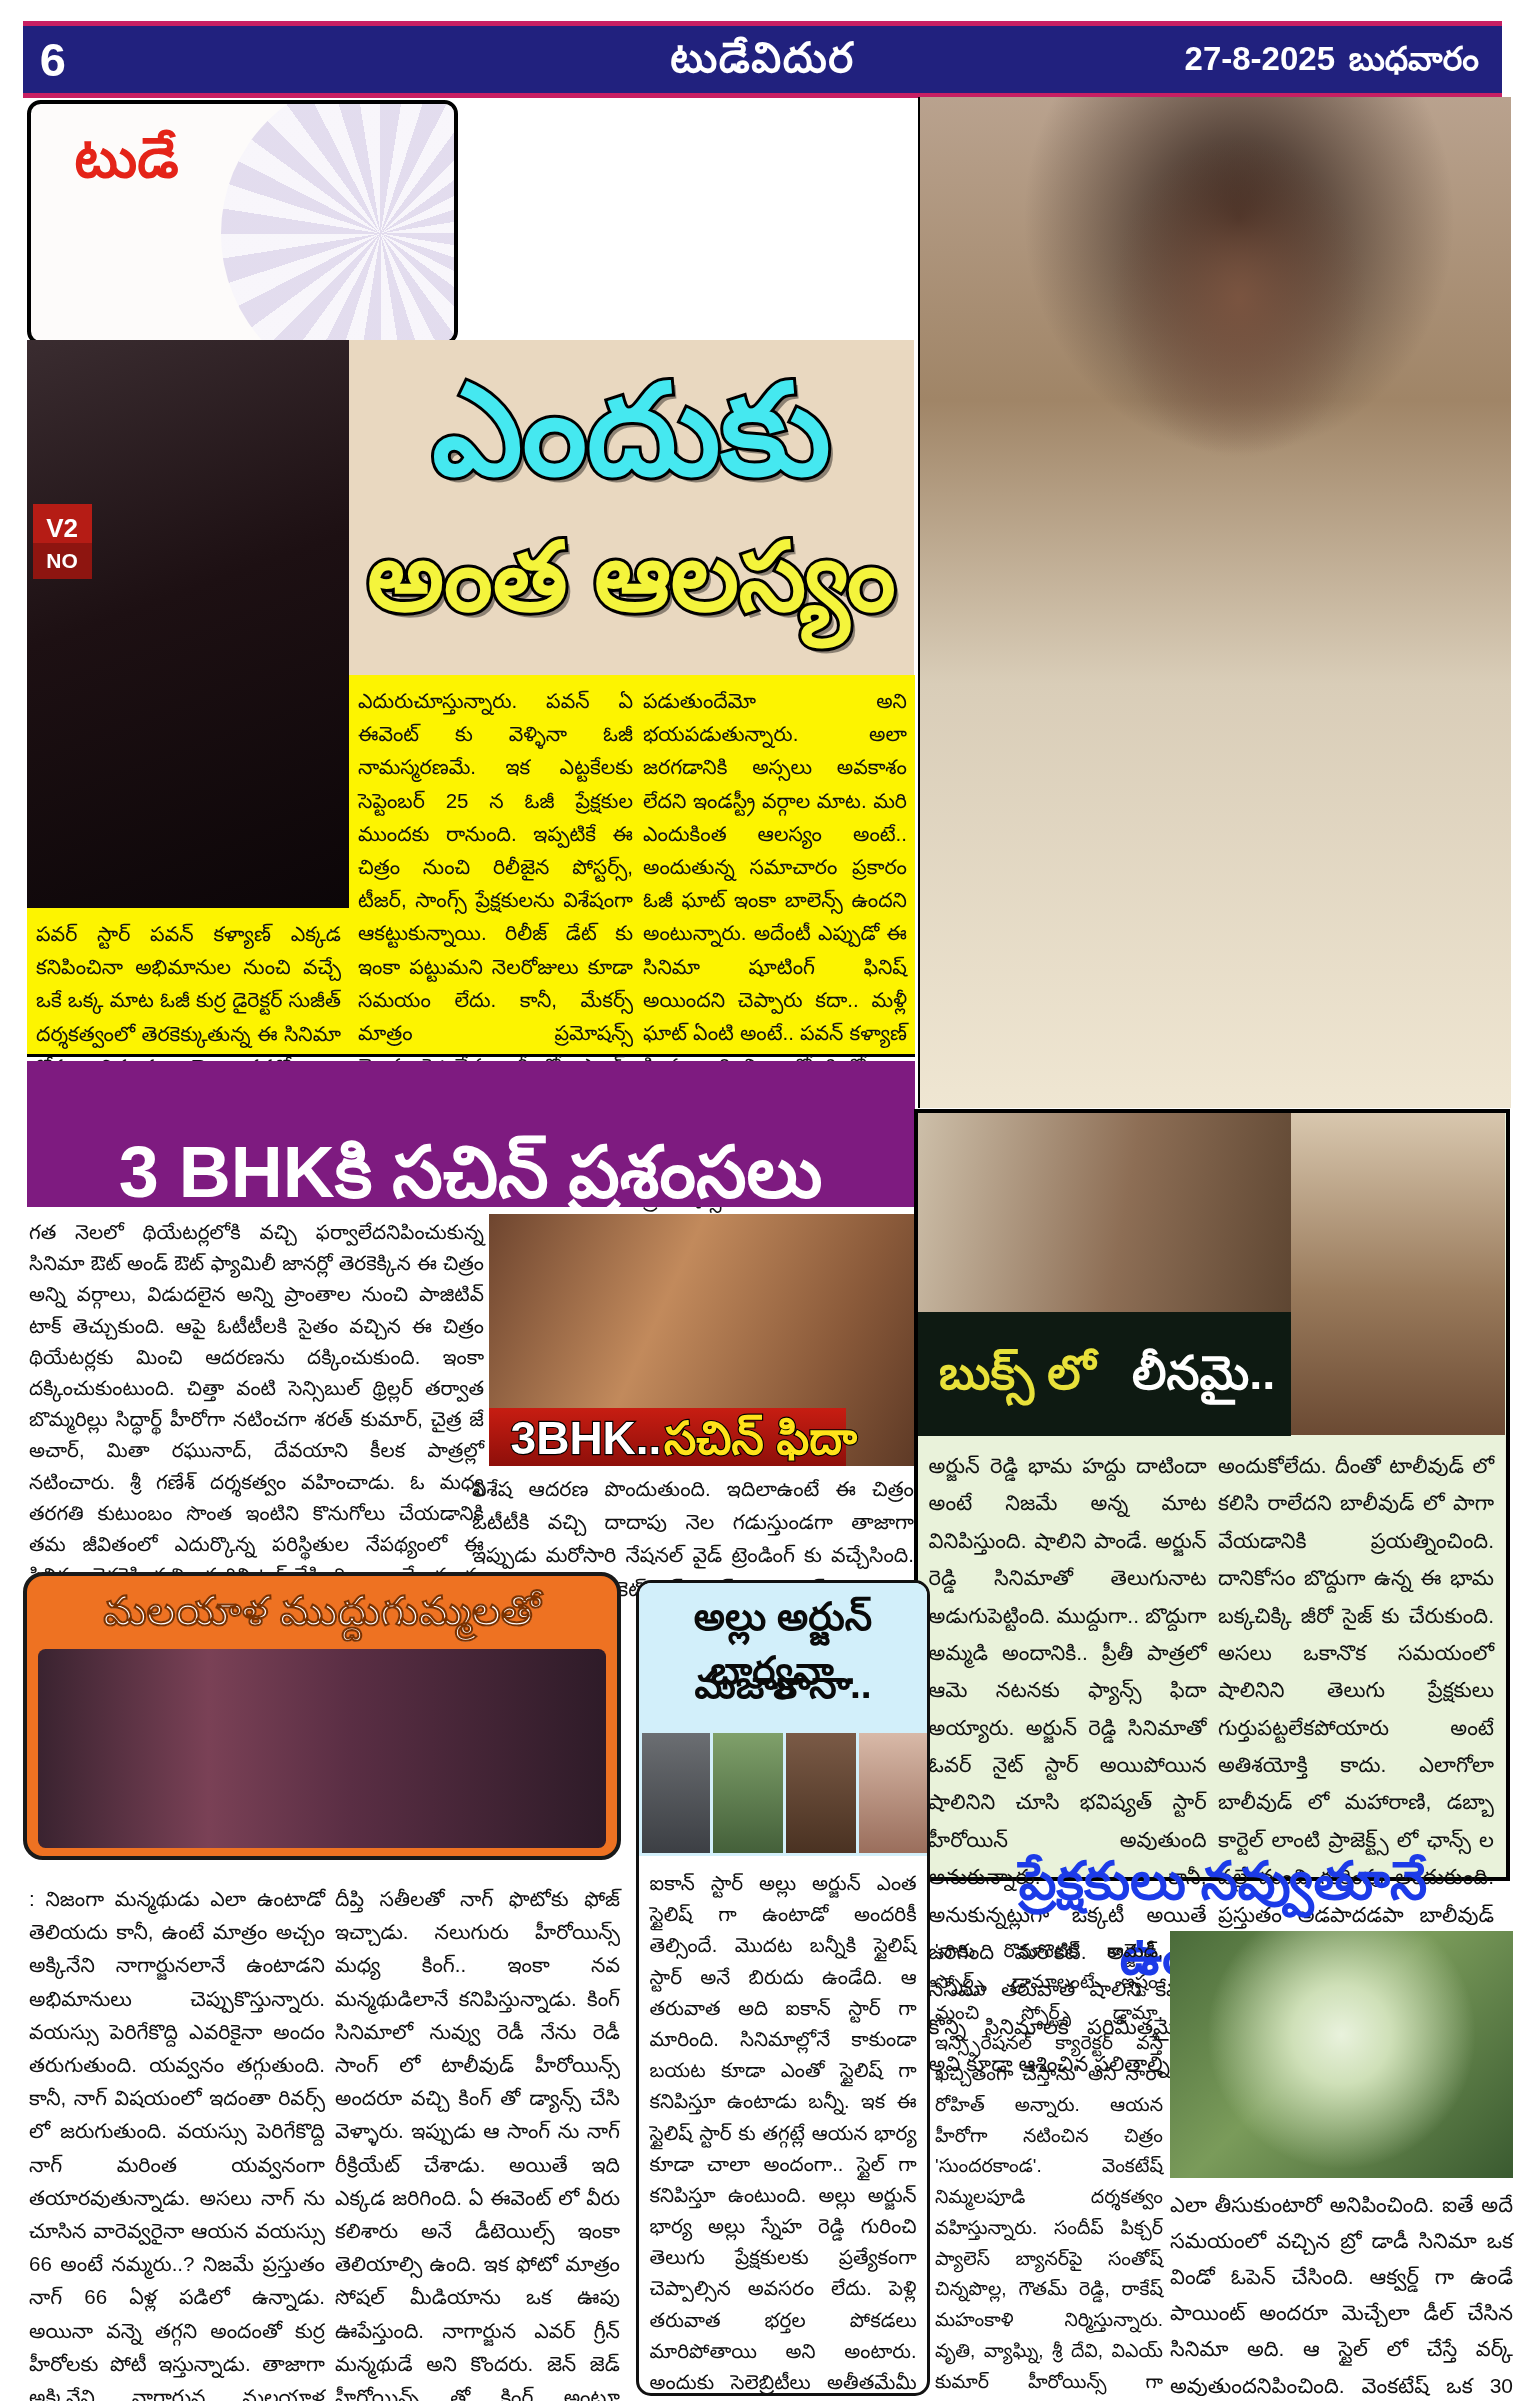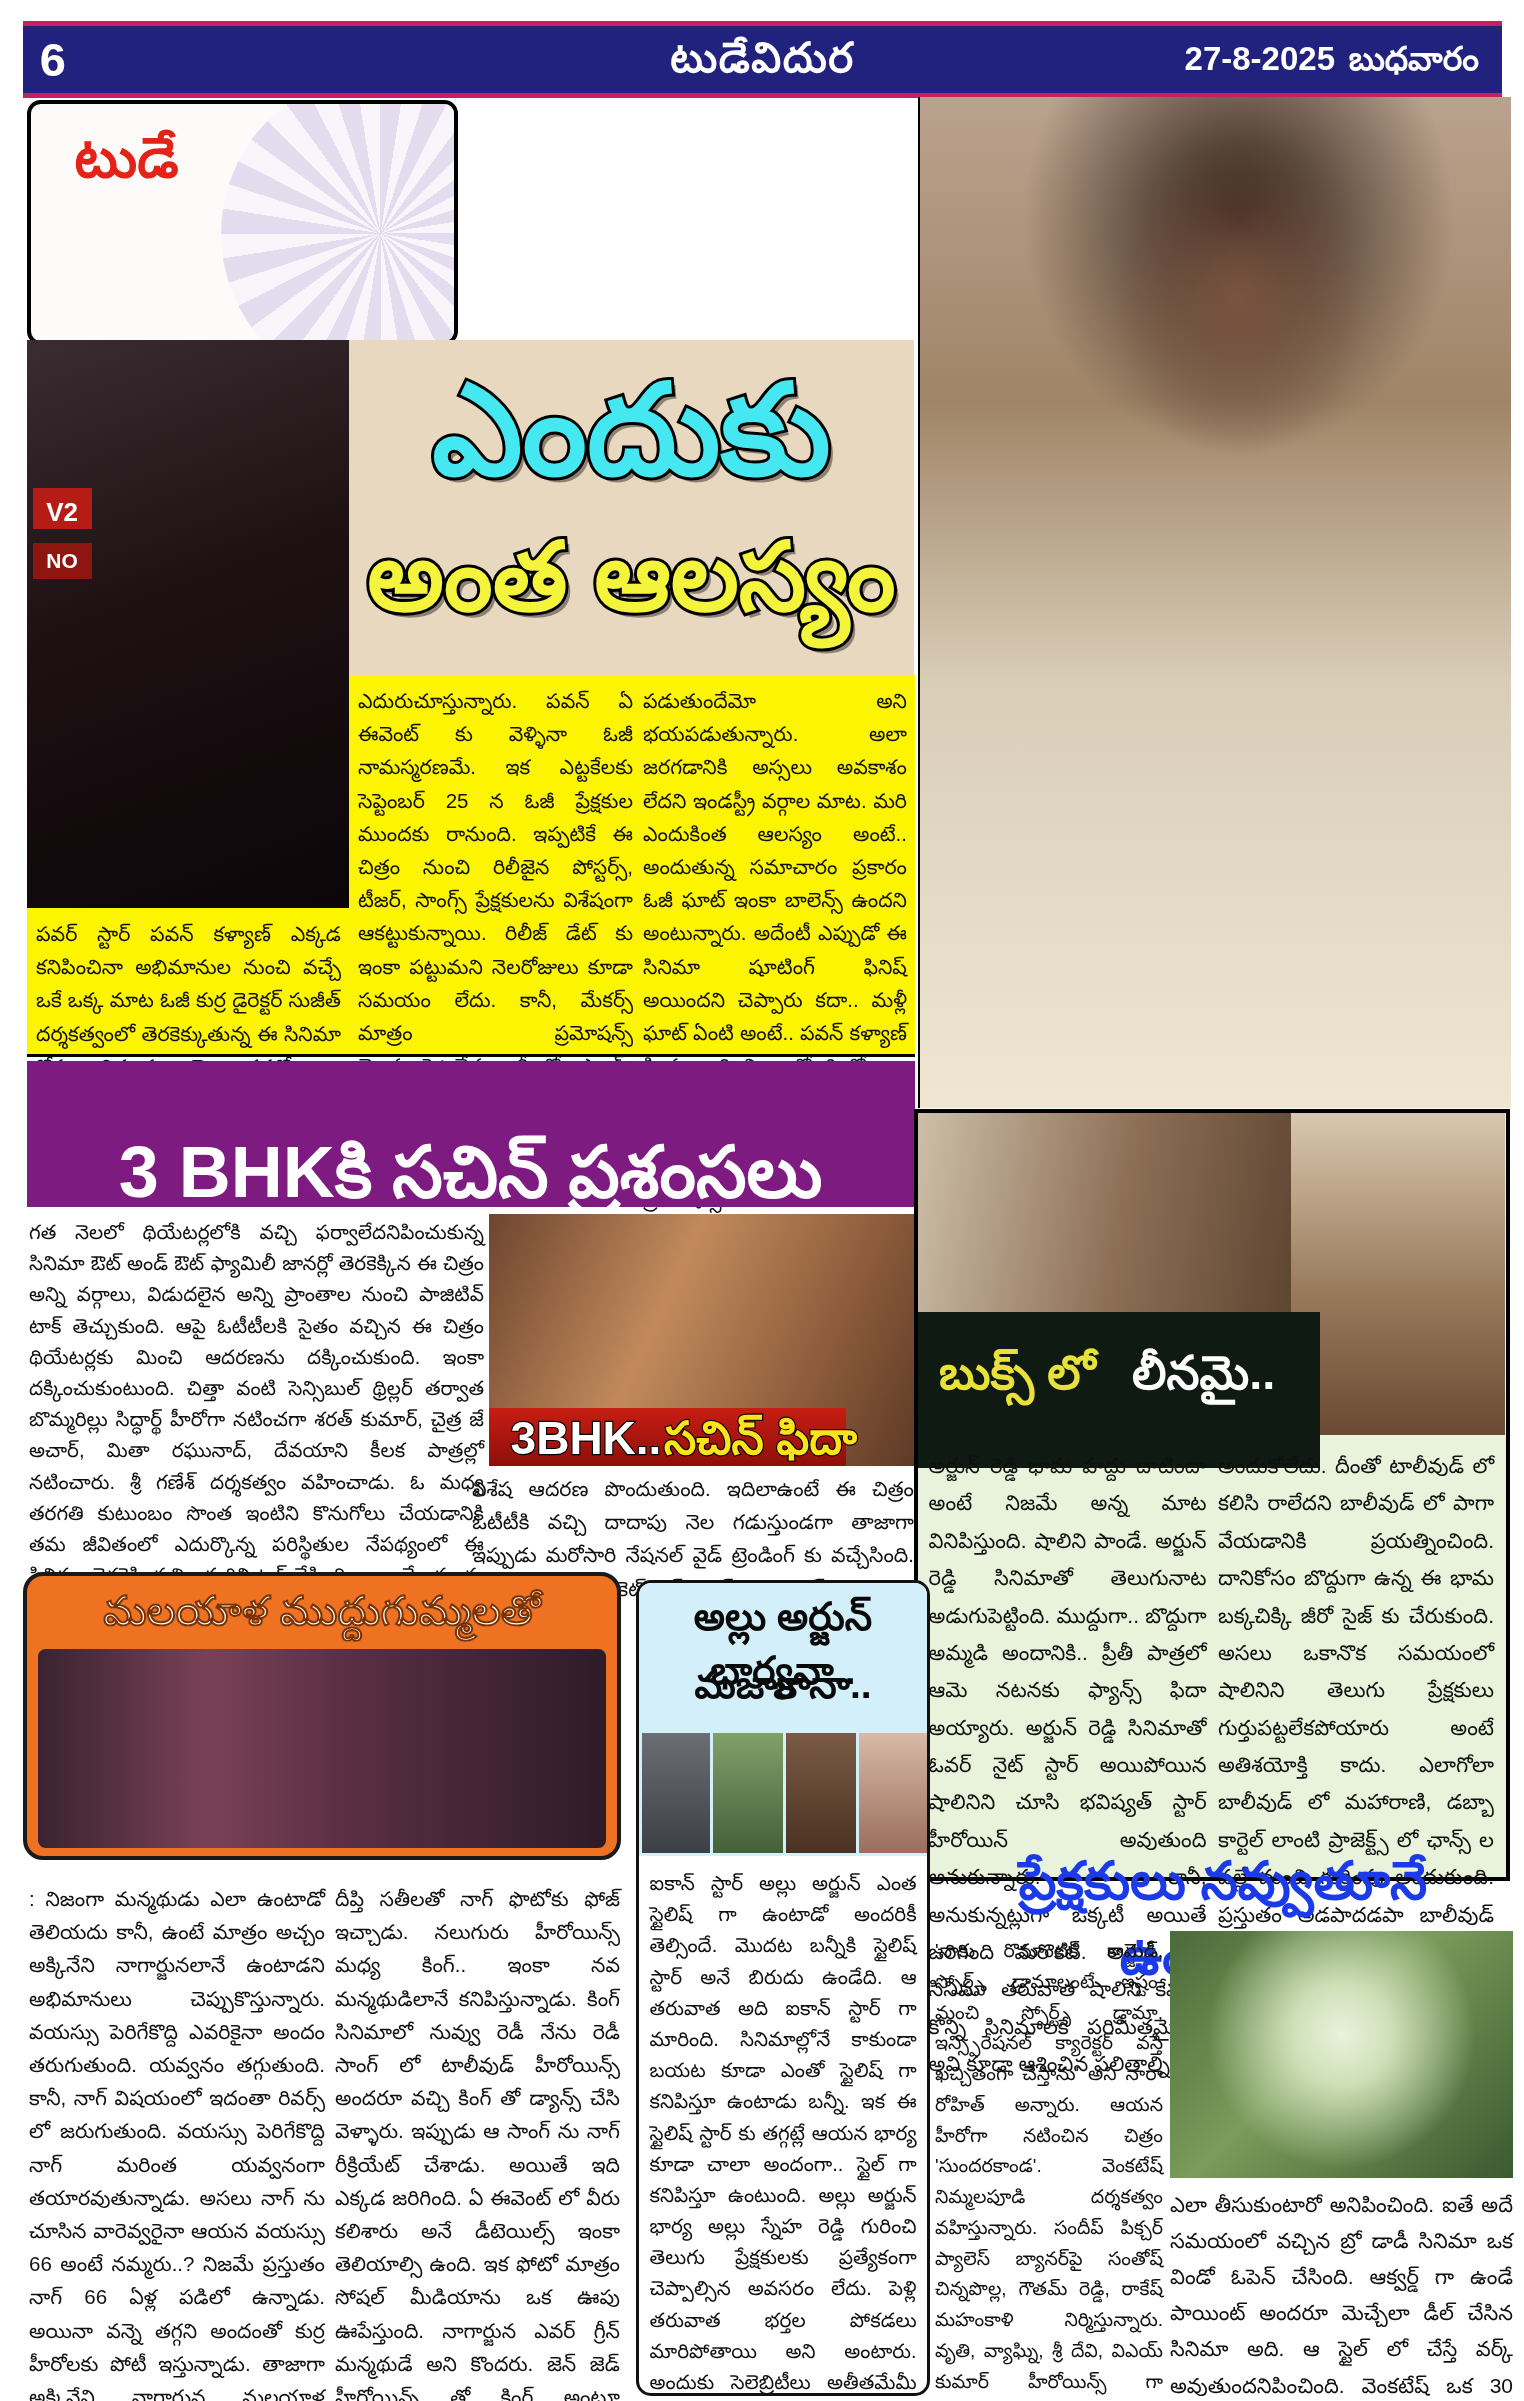--- a/index.html
+++ b/index.html
@@ -93,21 +93,21 @@
   <div class="abs ph ph-sam" style="left:918px;top:97px;width:591px;height:1011px;border-left:2.3px solid #000;"></div>
 
   <div class="abs hlbox" style="left:349px;top:340px;width:565px;height:335px;">
     <div class="abs hl1 ctr telu" style="top:16.7px;">ఎందుకు</div>
     <div class="abs hl2 ctr telu" style="top:182px;">అంత ఆలస్యం</div>
   </div>
 
   <div class="abs yellow" style="left:26.6px;top:675px;width:888px;height:379px;border-bottom:3px solid #000;"></div>
 
   <div class="abs ph ph-pawan" style="left:26.6px;top:340px;width:322px;height:568px;">
-    <div class="abs sign" style="left:6px;top:148px;width:59px;height:41px;font-size:26px;line-height:49px;">V2</div>
+    <div class="abs sign" style="left:6px;top:164px;width:59px;height:41px;font-size:26px;line-height:49px;">V2</div>
     <div class="abs sign" style="left:6px;top:203px;width:59px;height:36px;font-size:21px;line-height:36px;background:#8e1510;">NO</div>
   </div>
 
   <div class="abs body27 just telu" style="left:36px;top:917px;width:305px;">పవర్ స్టార్ పవన్ కళ్యాణ్ ఎక్కడ కనిపించినా అభిమానుల నుంచి వచ్చే ఒకే ఒక్క మాట ఓజీ కుర్ర డైరెక్టర్ సుజీత్ దర్శకత్వంలో తెరకెక్కుతున్న ఈ సినిమా కోసం అభిమానులు వెయ్యి కళ్లతో</div>
   <div class="abs body27 just telu" style="left:358px;top:684px;width:275px;">ఎదురుచూస్తున్నారు. పవన్ ఏ ఈవెంట్ కు వెళ్ళినా ఓజీ నామస్మరణమే. ఇక ఎట్టకేలకు సెప్టెంబర్ 25 న ఓజీ ప్రేక్షకుల ముందకు రానుంది. ఇప్పటికే ఈ చిత్రం నుంచి రిలీజైన పోస్టర్స్, టీజర్, సాంగ్స్ ప్రేక్షకులను విశేషంగా ఆకట్టుకున్నాయి. రిలీజ్ డేట్ కు ఇంకా పట్టుమని నెలరోజులు కూడా సమయం లేదు. కానీ, మేకర్స్ మాత్రం ప్రమోషన్స్ మొదలుపెట్టలేదు. దీంతో ఫ్యాన్స్ గుండెల్లో రైళ్లు పరిగెడుతున్నాయి. మళ్లీ ఏదైనా జరిగి ఇక్కడ ఈసారి కూడా ఓజీ వాయిదా</div>
   <div class="abs body27 just telu" style="left:643px;top:684px;width:264px;">పడుతుందేమో అని భయపడుతున్నారు. అలా జరగడానికి అస్సలు అవకాశం లేదని ఇండస్ట్రీ వర్గాల మాట. మరి ఎందుకింత ఆలస్యం అంటే.. అందుతున్న సమాచారం ప్రకారం ఓజీ ఘాట్ ఇంకా బాలెన్స్ ఉందని అంటున్నారు. అదేంటీ ఎప్పుడో ఈ సినిమా షూటింగ్ ఫినిష్ అయిందని చెప్పారు కదా.. మళ్లీ ఘాట్ ఏంటి అంటే.. పవన్ కళ్యాణ్ కి సంబంధించి ఇంకో 6 రోజులు ఘాట్ ఉందని, ఈ మధ్యనే పవన్ ఆ ఘాట్ ను ఫినిష్ చేసే పనిలో పడ్డాడని టాక్ నడుస్తోంది. ప్రమోషన్స్ సినిమాకు ఎంత ముఖ్యమో అందరికీ తెల్సిందే.</div>
 
   <div class="abs purple" style="left:26.6px;top:1061px;width:888px;height:146px;">
     <div class="abs pb2 ctr telu" style="top:70px;">3 BHKకి సచిన్ ప్రశంసలు</div>
   </div>
@@ -118,21 +118,21 @@
     <div class="abs bhkstrip" style="left:0;bottom:0;width:357px;height:58px;">
       <span class="abs bhk-w telu" style="left:7.6px;top:3px;">3BHK..</span>
       <span class="abs bhk-y telu" style="left:175px;top:3px;white-space:nowrap;">సచిన్ ఫిదా</span>
     </div>
   </div>
   <div class="abs body27 just telu" style="left:472px;top:1472px;width:442px;">విశేష ఆదరణ పొందుతుంది. ఇదిలాఉంటే ఈ చిత్రం ఓటీటీకి వచ్చి దాదాపు నెల గడుస్తుండగా తాజాగా ఇప్పుడు మరోసారి నేషనల్ వైడ్ ట్రెండింగ్ కు వచ్చేసింది. అందుకు కారణం క్రికెట్ గాడ్ సచిన్ టెండుల్కర్</div>
 
   <div class="abs booksbox" style="left:914px;top:1109px;width:596px;height:772px;">
     <div class="abs ph ph-bed" style="left:0;top:0;width:373px;height:199px;"></div>
     <div class="abs ph ph-window" style="left:373px;top:0;width:214px;height:322px;"></div>
-    <div class="abs bookshead" style="left:0;top:199px;width:373px;height:156px;padding-left:29px;">
+    <div class="abs bookshead" style="left:0;top:199px;width:373px;height:124px;">
       <span class="abs bh-y telu" style="left:21px;top:33px;">బుక్స్ లో</span>
       <span class="abs bh-w telu" style="left:214px;top:33px;white-space:nowrap;">లీనమై..</span>
     </div>
     <div class="abs body28 just telu" style="left:10.6px;top:334px;width:278px;">అర్జున్ రెడ్డి భామ హద్దు దాటిందా అంటే నిజమే అన్న మాట వినిపిస్తుంది. షాలిని పాండే. అర్జున్ రెడ్డి సినిమాతో తెలుగునాట అడుగుపెట్టింది. ముద్దుగా.. బొద్దుగా అమ్మడి అందానికి.. ప్రీతీ పాత్రలో ఆమె నటనకు ఫ్యాన్స్ ఫిదా అయ్యారు. అర్జున్ రెడ్డి సినిమాతో ఓవర్ నైట్ స్టార్ అయిపోయిన షాలినిని చూసి భవిష్యత్ స్టార్ హీరోయిన్ అవుతుంది అనుకున్నారు. కానీ, అనుకున్నట్లుగా ఒక్కటీ అయితే జరిగింది మరొకటి. అర్జున్ రెడ్డి సినిమా తరువాత షాలిని కేవలం కొన్ని సినిమాలకే పరిమితమైంది. అవి కూడా ఆశించిన ఫలితాల్ని</div>
     <div class="abs body28 just telu" style="left:300px;top:334px;width:276px;">అందుకోలేదు. దీంతో టాలీవుడ్ లో కలిసి రాలేదని బాలీవుడ్ లో పాగా వేయడానికి ప్రయత్నించింది. దానికోసం బొద్దుగా ఉన్న ఈ భామ బక్కచిక్కి జీరో సైజ్ కు చేరుకుంది. అసలు ఒకానొక సమయంలో షాలినిని తెలుగు ప్రేక్షకులు గుర్తుపట్టలేకపోయారు అంటే అతిశయోక్తి కాదు. ఎలాగోలా బాలీవుడ్ లో మహారాణి, డబ్బా కార్టెల్ లాంటి ప్రాజెక్ట్స్ లో ఛాన్స్ ల వల్లే మంచి గుర్తింపు అందుకుంది. ప్రస్తుతం అడపాదడపా బాలీవుడ్ సినిమాల్లో నటిస్తూ బిజీగా మారింది.</div>
   </div>
 
   <div class="abs orangebox" style="left:23px;top:1572px;width:598px;height:288px;">
     <div class="abs ob-title ctr telu" style="top:12px;">మలయాళ ముద్దుగుమ్మలతో మన్మథుడు..</div>
     <div class="abs ph ph-wed" style="left:10.6px;top:73px;width:568px;height:199px;border-radius:7.6px;"></div>

